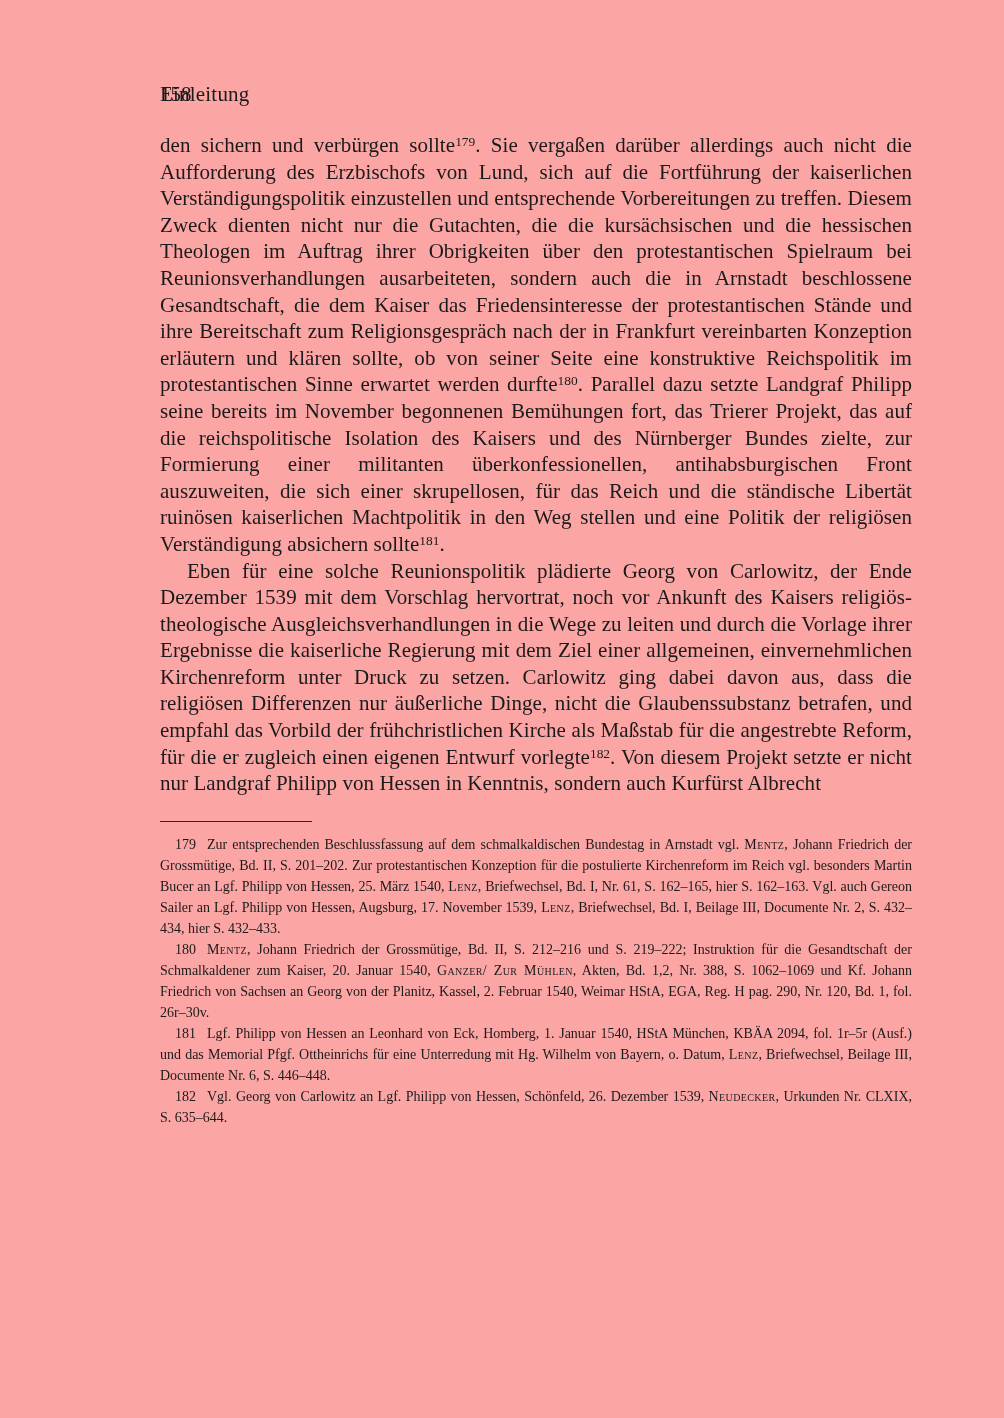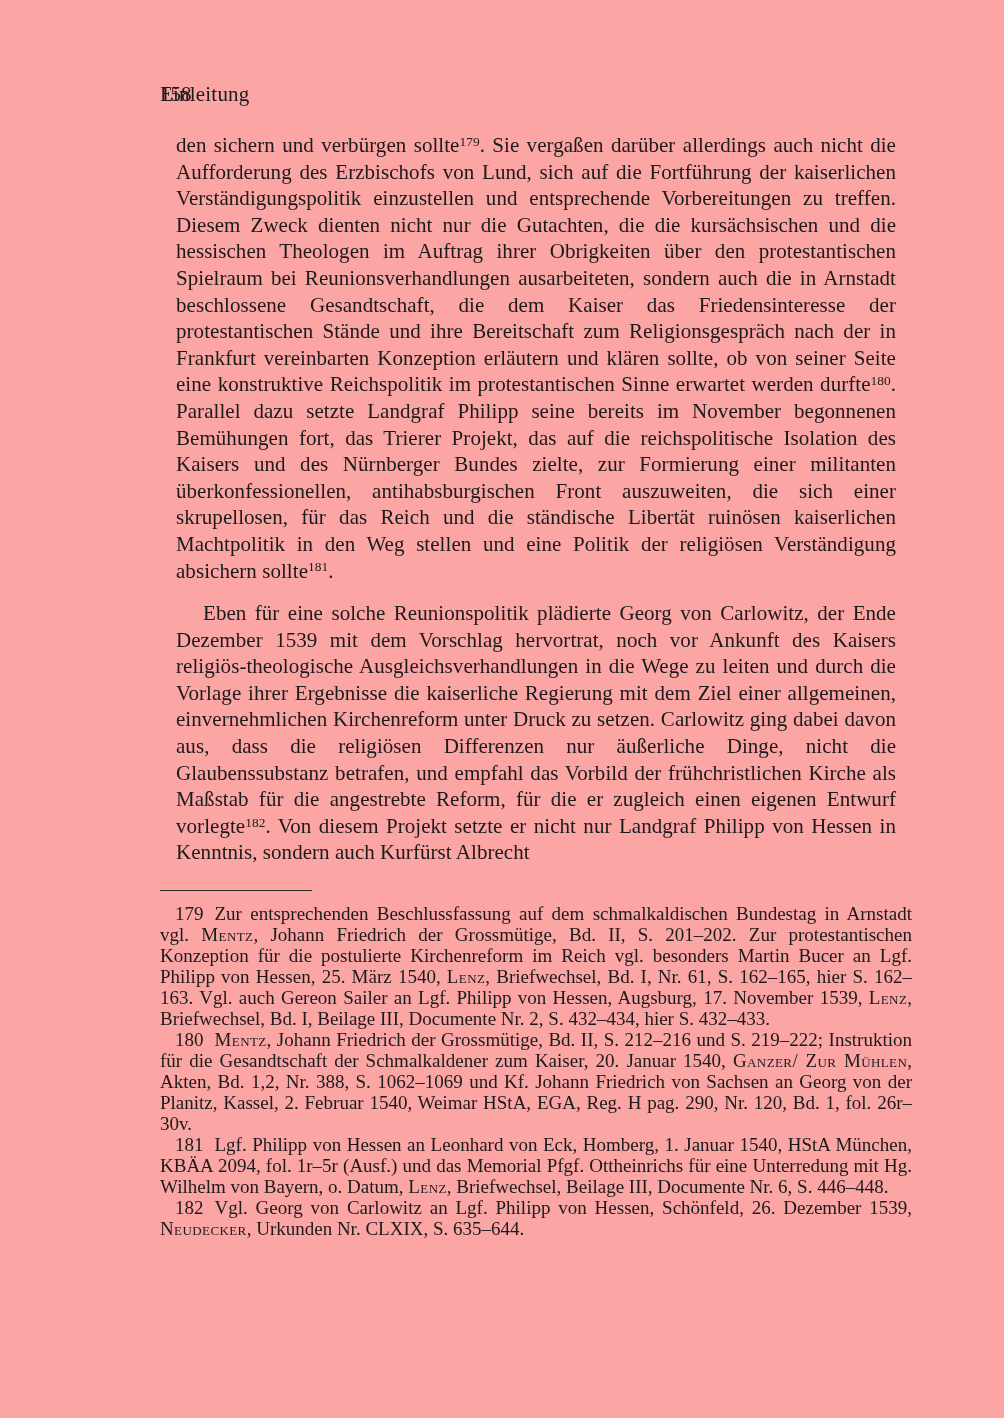--- a/index.html
+++ b/index.html
@@ -34,21 +34,21 @@
   .running-head {
     position: absolute;
     left: 0;
     right: 0;
     top: 0;
     text-align: left;
     letter-spacing: 0.2px;
   }
   
   .body-text p {
-    margin: 16px;
+    margin: 0;
     font-size: 21px;
     line-height: 26.6px;
     text-align: justify;
     letter-spacing: 0.05px;
   }
   .body-text p.indented {
     text-indent: 27px;
   }
   .fn-ref {
     font-size: 0.64em;
@@ -61,21 +61,21 @@
   
   .footnote-rule {
     width: 152px;
     height: 0;
     border: 0;
     border-top: 1.6px solid #2a2a2a;
     margin: 24px 0 12px 0;
   }
   .footnotes p.footnote {
     margin: 0;
-    font-size: 19px;
+    font-size: 14px;
     line-height: 21px;
     text-align: justify;
     text-indent: 15px;
   }
   .fn-num {
     padding-right: 11px;
   }
   .smallcaps {
     font-variant: small-caps;
     letter-spacing: 0.4px;

